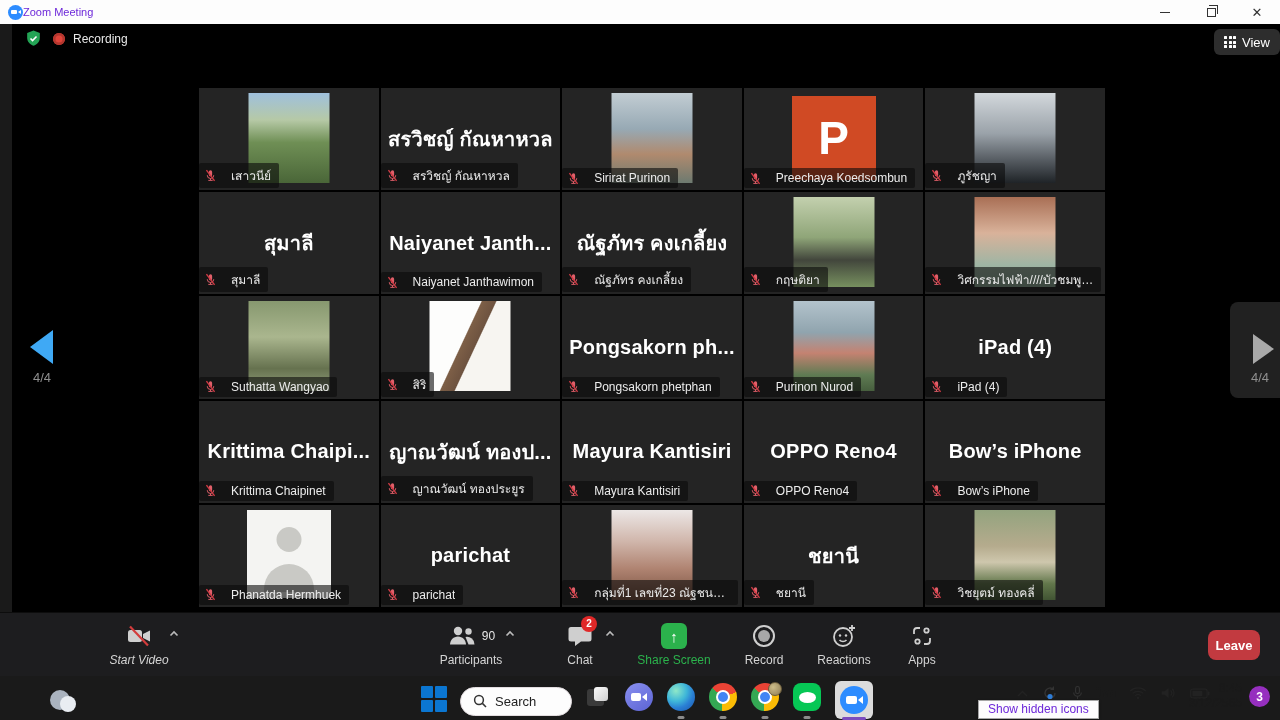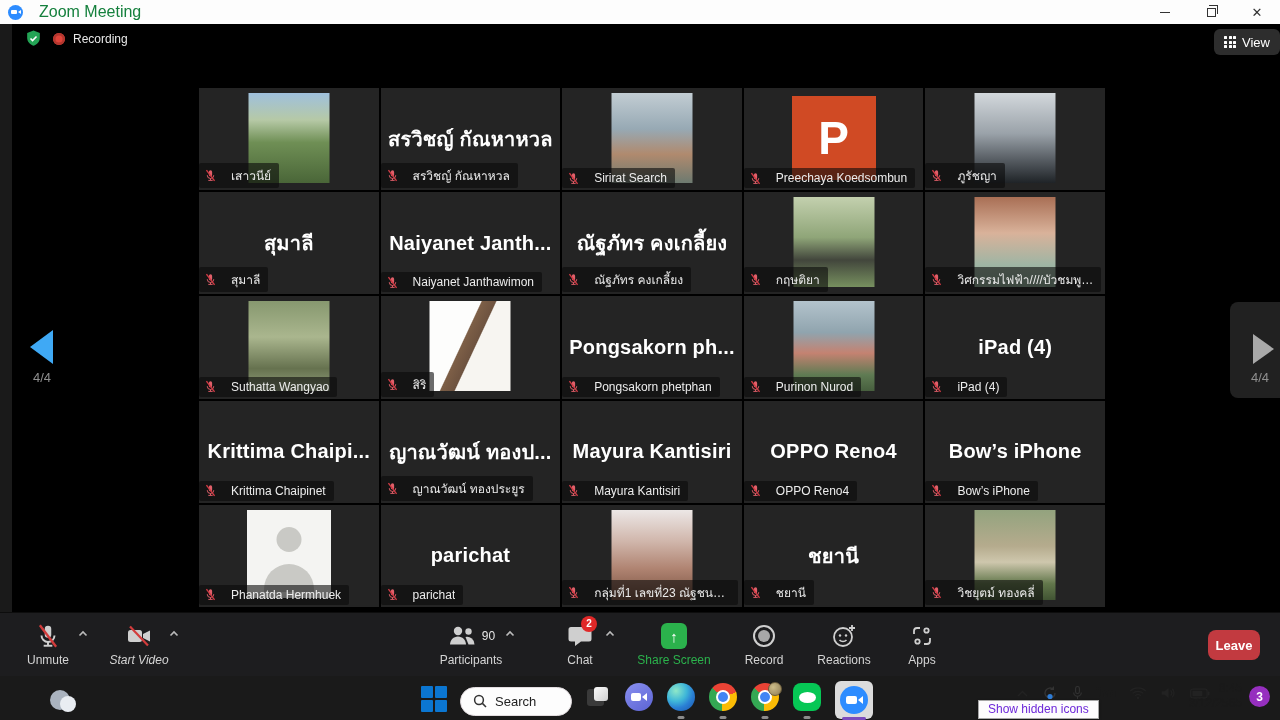--- a/index.html
+++ b/index.html
@@ -4,21 +4,21 @@
 <style>
   * { margin:0; padding:0; box-sizing:border-box; }
   body { font-family:"Liberation Sans", sans-serif; background:#000; }
   .screen { position:relative; width:1280px; height:720px; overflow:hidden; background:#1a1a1a; }
 
   
   .titlebar { position:absolute; top:0; left:0; width:1280px; height:24px; background:#fdfdfd; display:flex; align-items:center; }
   .app-logo { width:15px; height:15px; border-radius:50%; background:var(--zoom-blue,#2D8CFF); margin-left:8px; position:relative; }
   .app-logo::before { content:""; position:absolute; left:3px; top:5.5px; width:6px; height:4px; border-radius:1px; background:#fff; }
   .app-logo::after { content:""; position:absolute; left:9.5px; top:5.5px; border-top:2px solid transparent; border-bottom:2px solid transparent; border-right:3px solid #fff; }
-  .app-title { font-size:16px; color:#15803d; margin-left:16px; }
+  .app-title { font-size:11px; color:#6d28d9; margin-left:0; }
   .win-controls { margin-left:auto; display:flex; height:100%; }
   .win-btn { width:46px; height:100%; display:flex; align-items:center; justify-content:center; color:#333; font-size:11px; }
   .min-glyph { width:10px; height:1px; background:#333; display:block; }
   .restore-glyph { width:9px; height:9px; border:1px solid #333; position:relative; display:block; }
   .restore-glyph::before { content:""; position:absolute; left:1.5px; top:-3.5px; width:8px; height:8px; border:1px solid #333; border-left:none; border-bottom:none; }
 
   
   .meeting { position:absolute; top:24px; left:12px; width:1280px; height:588px; background:#000000; }
   .info-row { position:absolute; top:4px; left:12px; display:flex; align-items:center; gap:10px; }
   .shield-ic { width:19px; height:21px; }
@@ -183,21 +183,21 @@
     <div class="tile-media" style="background: linear-gradient(rgb(194, 205, 211) 0%, rgb(151, 169, 180) 40%, rgb(176, 138, 110) 68%, rgb(109, 122, 112) 100%);"></div>
 
     <div class="tile-label">
       <svg class="tile-mic" viewBox="0 0 24 24">
         <rect x="9" y="2.5" width="6" height="11" rx="3"></rect>
         <path d="M6 11.5a6 6 0 0 0 12 0"></path>
         <line x1="12" y1="17.5" x2="12" y2="20.5"></line>
         <line x1="8" y1="21" x2="16" y2="21"></line>
         <line class="slash" x1="4.5" y1="2" x2="19.5" y2="22"></line>
       </svg>
-      <span class="tile-label-text">Sirirat Search</span>
+      <span class="tile-label-text">Sirirat Purinon</span>
     </div>
   </div>
 
   <div class="tile">
     <div class="tile-media letter" style="background: rgb(208, 74, 36);">P</div>
 
     <div class="tile-label">
       <svg class="tile-mic" viewBox="0 0 24 24">
         <rect x="9" y="2.5" width="6" height="11" rx="3"></rect>
         <path d="M6 11.5a6 6 0 0 0 12 0"></path>
@@ -527,35 +527,20 @@
 
     <div class="nav-left-arrow"></div>
     <div class="nav-left-page">4/4</div>
     <div class="nav-right-panel"></div>
     <div class="nav-right-arrow"></div>
     <div class="nav-right-page">4/4</div>
   </div>
 
   <div class="toolbar">
 
-    <div class="ctl" style="left:6px;">
-      <span class="caret"><svg width="10" height="7" viewBox="0 0 10 7">
-            <path d="M1.5 5.5L5 2l3.5 3.5" stroke="#bbb" stroke-width="1.6" fill="none"></path>
-          </svg></span>
-      <div class="icon-slot">
-          <svg class="tb-mic" width="26" height="26" viewBox="0 0 24 24">
-            <rect x="9" y="2.5" width="6" height="11" rx="3"></rect>
-            <path d="M6 11.5a6 6 0 0 0 12 0"></path>
-            <line x1="12" y1="17.5" x2="12" y2="20.5"></line>
-            <line x1="8" y1="21" x2="16" y2="21"></line>
-            <line class="slash" x1="4.5" y1="2" x2="19.5" y2="22"></line>
-          </svg>
-        </div>
-      <div class="ctl-label">Unmute</div>
-    </div>
 
     <div class="ctl" style="left:97px;font-style:italic;">
       <span class="caret"><svg width="10" height="7" viewBox="0 0 10 7">
             <path d="M1.5 5.5L5 2l3.5 3.5" stroke="#bbb" stroke-width="1.6" fill="none"></path>
           </svg></span>
       <div class="icon-slot">
           <svg class="tb-cam" width="28" height="24" viewBox="0 0 26 24">
             <rect x="2" y="6" width="14" height="12" rx="2.5"></rect>
             <path d="M17 10l7-3.5v11L17 14z"></path>
             <line class="slash" x1="4" y1="2.5" x2="22" y2="21.5" stroke="#d23c3c"></line>

